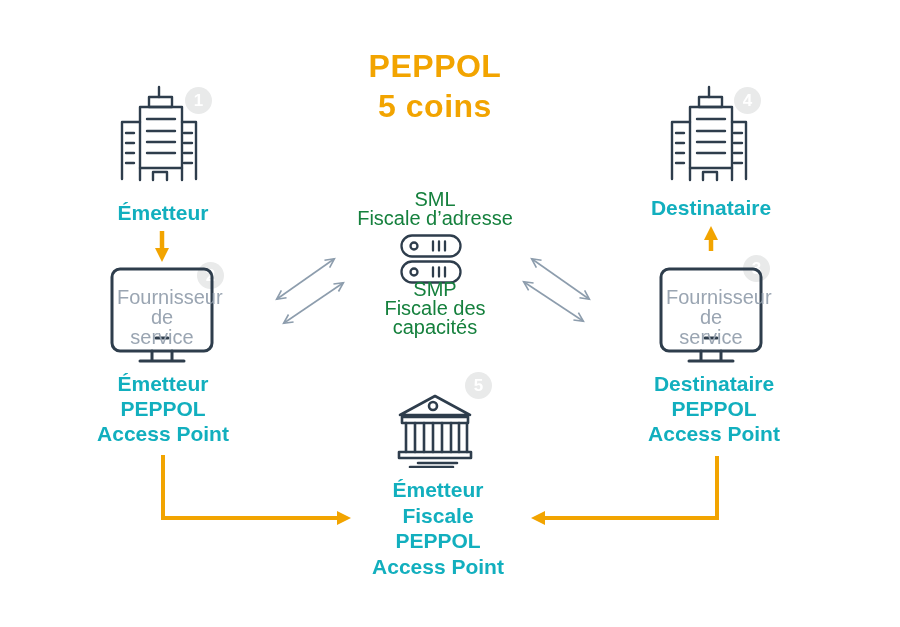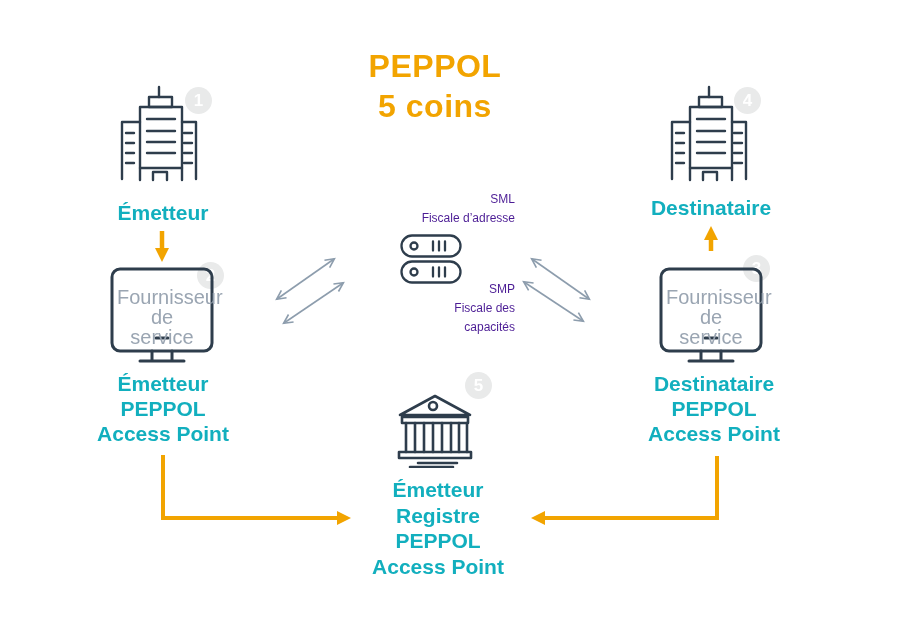--- a/index.html
+++ b/index.html
@@ -2,21 +2,21 @@
 <html><head>
 <meta charset="utf-8">
 <style>
   html,body{margin:0;padding:0;background:#fff;}
   .canvas{position:relative;width:900px;height:627px;background:#ffffff;
           font-family:"Liberation Sans",sans-serif;overflow:hidden;}
   .abs{position:absolute;}
   .title{left:285px;top:46px;width:300px;text-align:center;color:#F2A400;
          font-weight:bold;font-size:32px;line-height:40px;letter-spacing:.5px;}
   .teal{color:#12AFBE;font-weight:bold;font-size:21px;line-height:25px;text-align:center;}
-  .graytxt{color:#4c1d95;font-size:12px;line-height:19px;text-align:right;}
+  .graytxt{color:#15803d;font-size:20px;line-height:19px;text-align:center;}
   .screentxt{color:#9AA5B2;font-size:20px;line-height:20px;text-align:center;}
   .badge{width:27px;height:27px;border-radius:50%;background:#E9EAEA;color:#ffffff;
          font-weight:bold;font-size:17px;display:flex;align-items:center;justify-content:center;}
   .overlay{left:0;top:0;pointer-events:none;}
   svg{display:block;}
 </style>
 </head>
 <body>
 
 <div class="canvas">
@@ -157,18 +157,18 @@
       <polygon points="4,23 39,4 74,23"></polygon>
       <circle cx="37" cy="14" r="4"></circle>
       <rect x="6" y="25" width="66" height="6"></rect>
       <path d="M10,31 V60 M19,31 V60 M28,31 V60 M37,31 V60 M46,31 V60 M55,31 V60 M63,31 V60 M71,31 V60"></path>
       <rect x="3" y="60" width="72" height="6"></rect>
       <path d="M22,71 H61 M14,75 H57"></path>
     </g>
   </svg>
   <div class="abs teal" style="left:353px;top:477px;width:170px;line-height:25.5px;">
     <div>Émetteur</div>
-    <div>Registre</div>
+    <div>Fiscale</div>
     <div>PEPPOL</div>
     <div>Access Point</div>
   </div>
 
 </div>
 
 </body></html>

